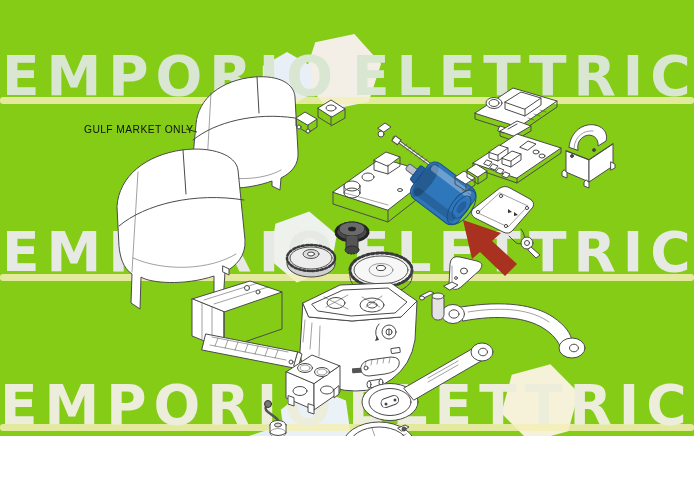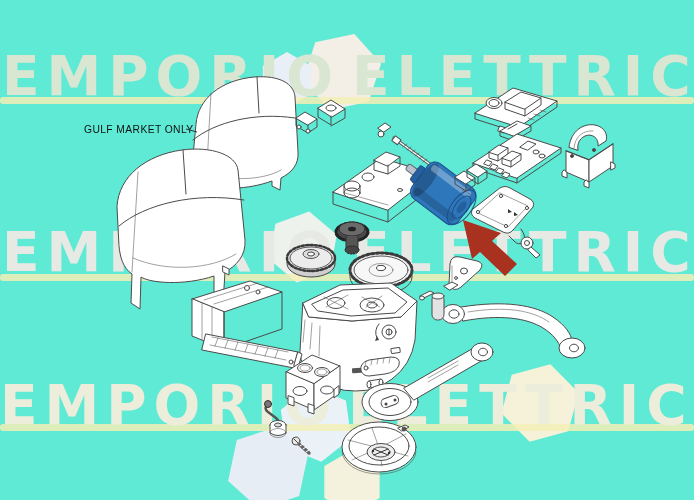--- a/index.html
+++ b/index.html
@@ -1,16 +1,16 @@
 <!DOCTYPE html>
 <html><head>
 <meta charset="utf-8">
 <style>
   html,body{margin:0;padding:0;background:#fff;}
-  .canvas{position:relative;width:694px;height:500px;background:#5eead4;overflow:hidden;
+  .canvas{position:relative;width:694px;height:436px;background:#84cc16;overflow:hidden;
           font-family:"Liberation Sans",sans-serif;}
   .canvas svg{position:absolute;left:0;top:0;}
   
   .ln{stroke:#4b4b4b;stroke-width:1;fill:#ffffff;stroke-linejoin:round;stroke-linecap:round;}
   .nf{fill:none;}
   .thin{stroke-width:.7;opacity:.75;}
   .wm-text{font-family:"DejaVu Sans",sans-serif;font-weight:bold;font-size:55px;letter-spacing:7px;}
   .lbl{font-family:"Liberation Sans",sans-serif;font-size:10.3px;letter-spacing:.4px;fill:#111;stroke:none;}
 </style>
 </head>

